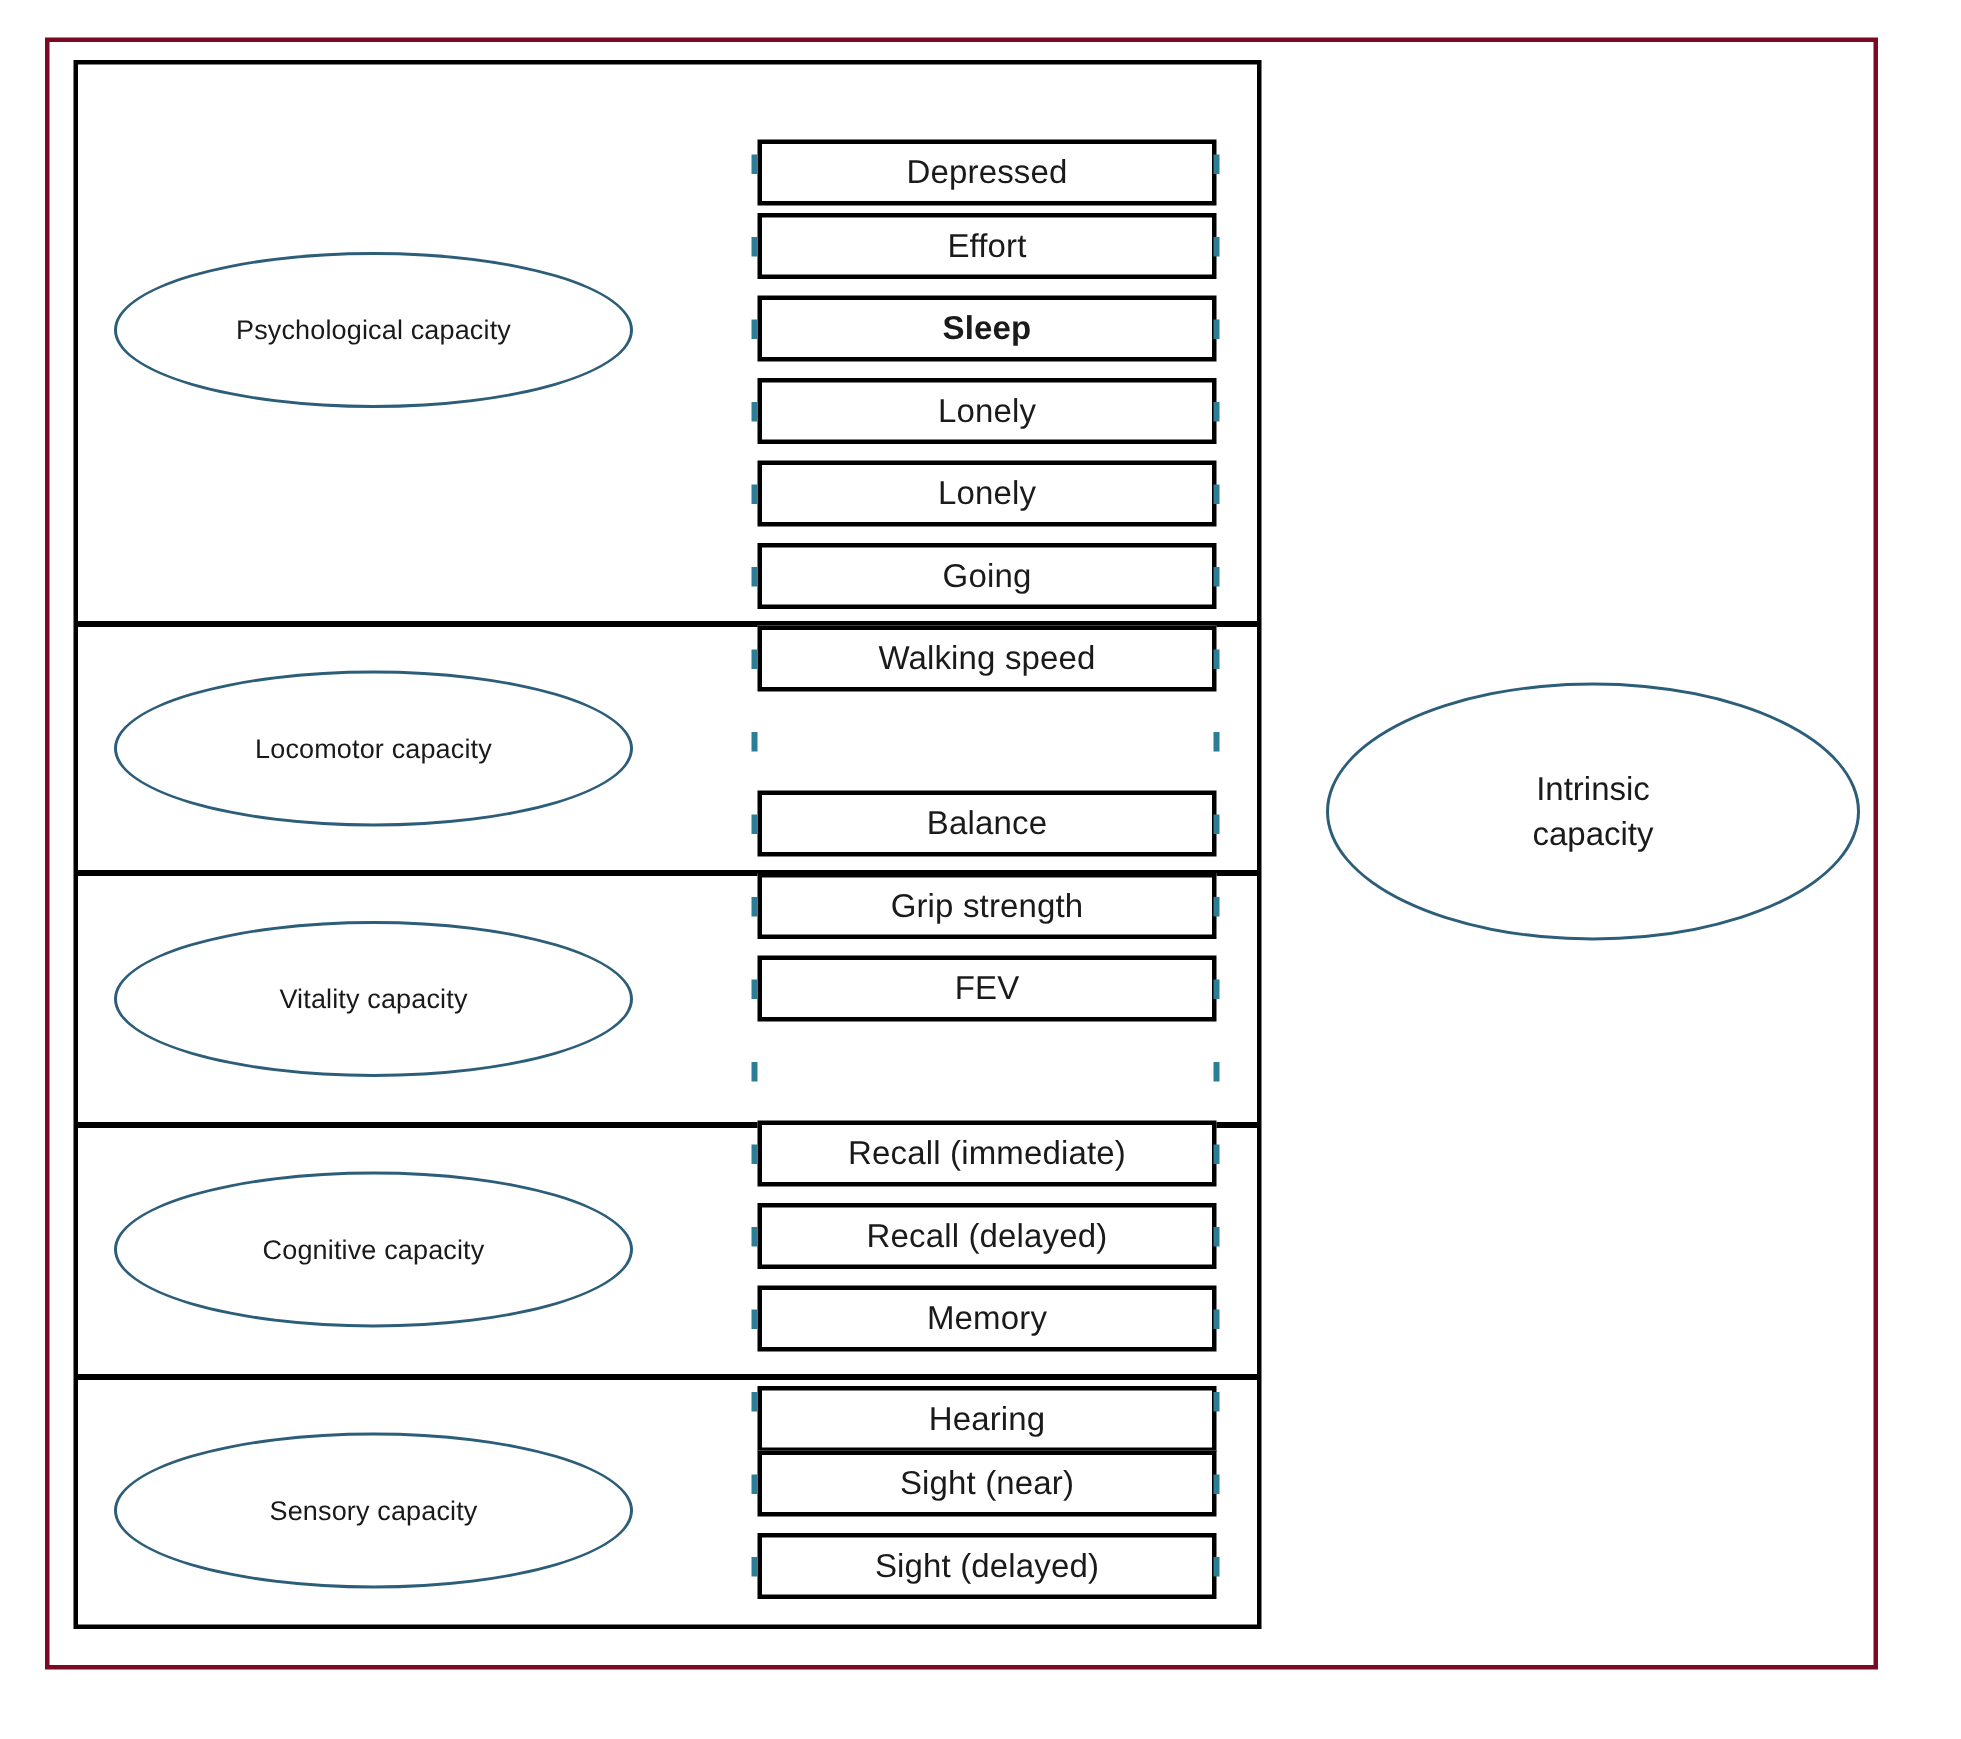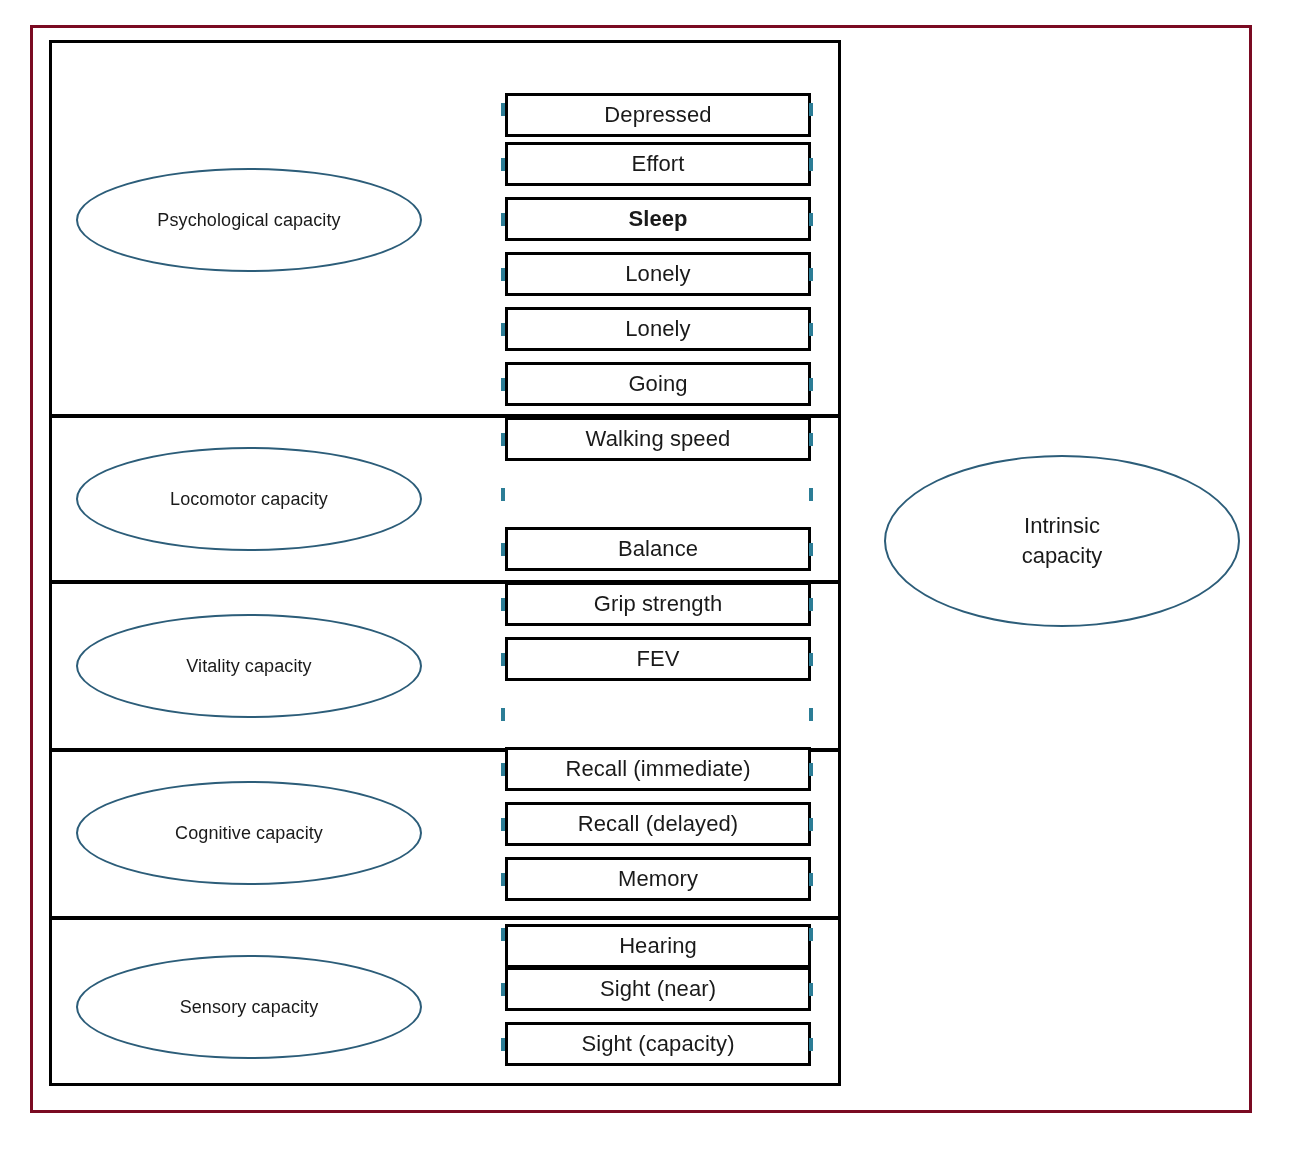--- a/index.html
+++ b/index.html
@@ -237,21 +237,21 @@
   <div class="conn" style="left:449px; top:885px;"></div>
   <div class="conn" style="left:757px; top:885px;"></div>
 
   <div class="item-box" style="top:924px;">
     <span>Sight (near)</span>
   </div>
   <div class="conn" style="left:449px; top:940px;"></div>
   <div class="conn" style="left:757px; top:940px;"></div>
 
   <div class="item-box" style="top:979px;">
-    <span>Sight (capacity)</span>
+    <span>Sight (delayed)</span>
   </div>
   <div class="conn" style="left:449px; top:995px;"></div>
   <div class="conn" style="left:757px; top:995px;"></div>
 
 </div>
 
 <div id="intrinsic-ellipse">
   <div>
     <span>Intrinsic</span>
     <span>capacity</span>

